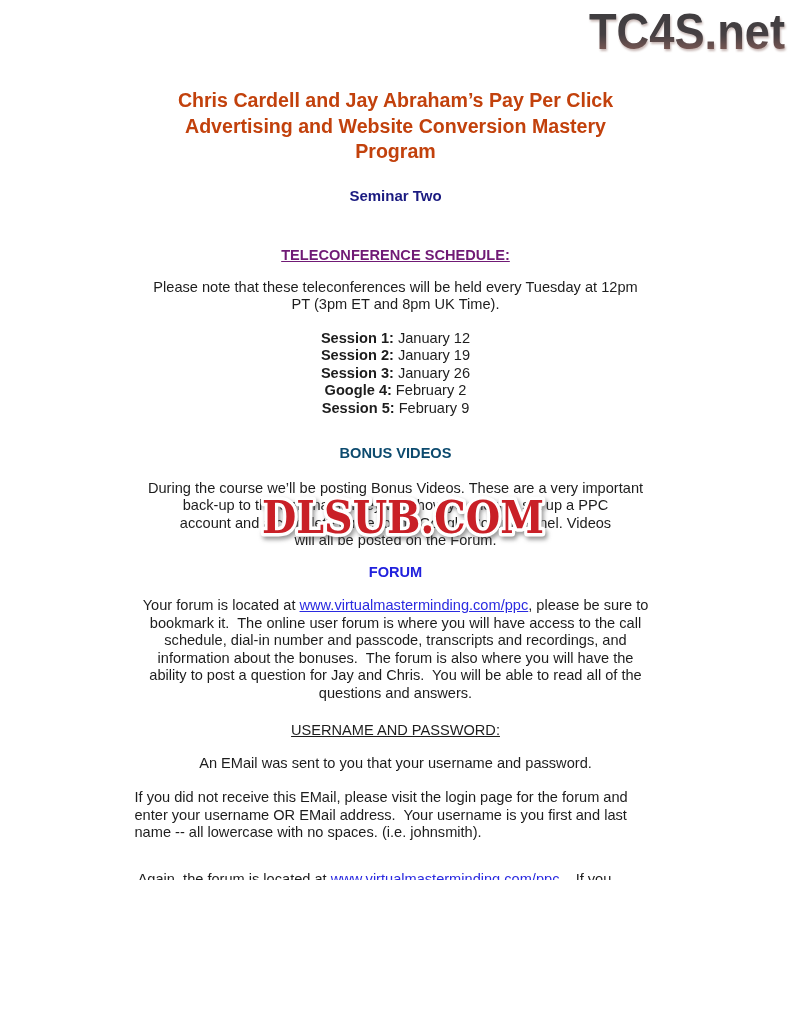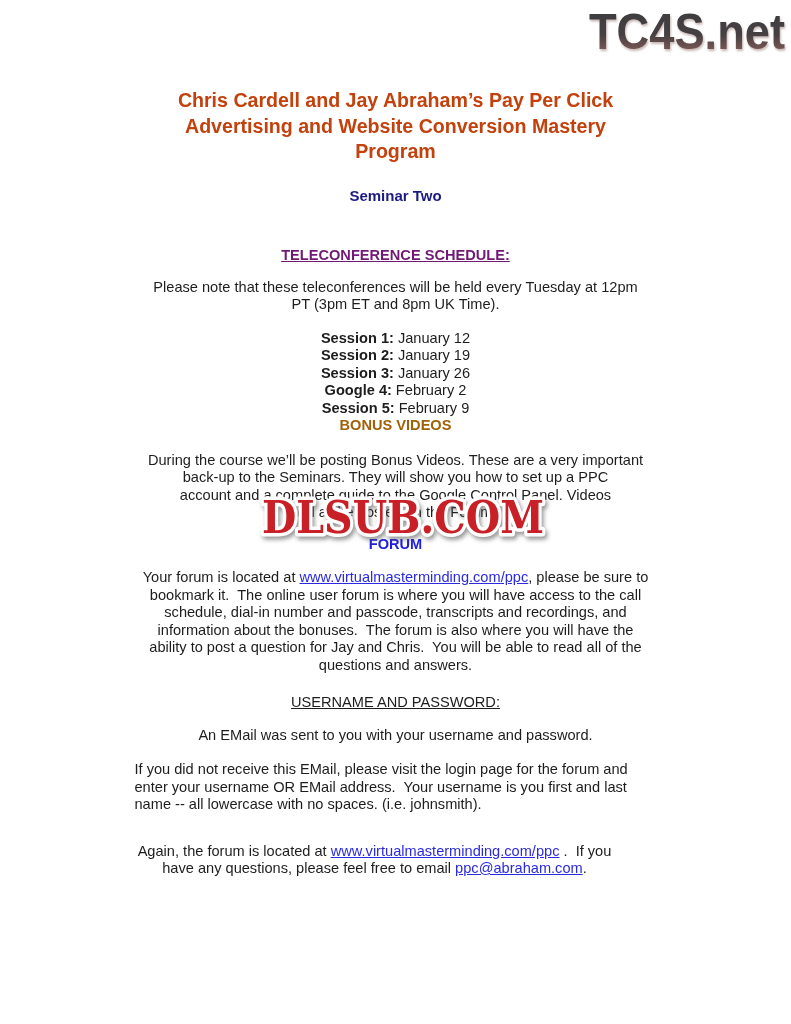--- a/index.html
+++ b/index.html
@@ -12,21 +12,21 @@
   .title {
     max-width:506px; margin:88px auto 0; font-size:19.6px; line-height:25.5px;
     font-weight:bold; color:#c2410c;
   }
   .subtitle { margin-top:18px; font-size:15px; line-height:25.5px; font-weight:bold; color:#1a1a80; }
   .h-sched { margin-top:39px; font-weight:bold; text-decoration:underline; color:#701a75; }
   .intro { max-width:500px; margin:14px auto 0; }
   .sessions { margin-top:16px; }
   .session-row { line-height:17.5px; }
   .session-row .lbl { font-weight:bold; margin-right:4px; }
-  .h-bonus { font-weight:bold; color:#a16207; }
+  .h-bonus { margin-top:28px; font-weight:bold; color:#0c4a6e; }
   .bonus-para { margin-top:17px; }
   .h-forum { margin-top:14px; font-weight:bold; color:#2121dd; }
   .forum-para { max-width:508px; margin:16px auto 0; }
   .h-cred { margin-top:20px; font-weight:normal; text-decoration:underline; }
   .sent-line { margin-top:15px; }
   .not-received { margin-top:17px; text-align:left; }
   .closing { max-width:480px; margin:29px 0 14px; text-align:center; }
   .page-number { margin-top:46px; }
   .link { color:#2a2ae0; text-decoration:underline; cursor:pointer; }
   .logo-tc4s { position:absolute; top:5px; right:1px; filter:drop-shadow(1px 2px 1px rgba(130,95,88,0.45)); }
@@ -81,21 +81,21 @@
       <div class="para">During the course we’ll be posting Bonus Videos. These are a very important</div>
       <div class="para">back-up to the Seminars. They will show you how to set up a PPC</div>
       <div class="para">account and a complete guide to the Google Control Panel. Videos</div>
       <div class="para">will all be posted on the Forum.</div>
     </div>
 
     <div class="h-forum">FORUM</div>
     <p class="para forum-para"><span>Your forum is located at </span><a class="link">www.virtualmasterminding.com/ppc</a><span>, please be sure to bookmark it.  The online user forum is where you will have access to the call schedule, dial-in number and passcode, transcripts and recordings, and information about the bonuses.  The forum is also where you will have the ability to post a question for Jay and Chris.  You will be able to read all of the questions and answers.</span></p>
 
     <div class="h-cred">USERNAME AND PASSWORD:</div>
-    <p class="para sent-line">An EMail was sent to you with your username and password.</p>
+    <p class="para sent-line">An EMail was sent to you that your username and password.</p>
     <p class="para not-received">If you did not receive this EMail, please visit the login page for the forum and enter your username OR EMail address.  Your username is you first and last name -- all lowercase with no spaces. (i.e. johnsmith).</p>
 
     <p class="para closing"><span>Again, the forum is located at </span><a class="link">www.virtualmasterminding.com/ppc</a><span> .  If you have any questions, please feel free to email </span><a class="link">ppc@abraham.com</a><span>.</span></p>
 
     <div class="page-number">1</div>
   </div>
 
   <svg class="stamp-dlsub" width="298" height="60" viewBox="0 0 298 60" xmlns="http://www.w3.org/2000/svg">
     <text x="149" y="45" text-anchor="middle" font-family="'DejaVu Serif',serif" font-weight="bold" font-size="44" fill="#c92027" stroke="#ffffff" stroke-width="7" stroke-linejoin="round" paint-order="stroke" textLength="282" lengthAdjust="spacingAndGlyphs">DLSUB.COM</text>
   </svg>

